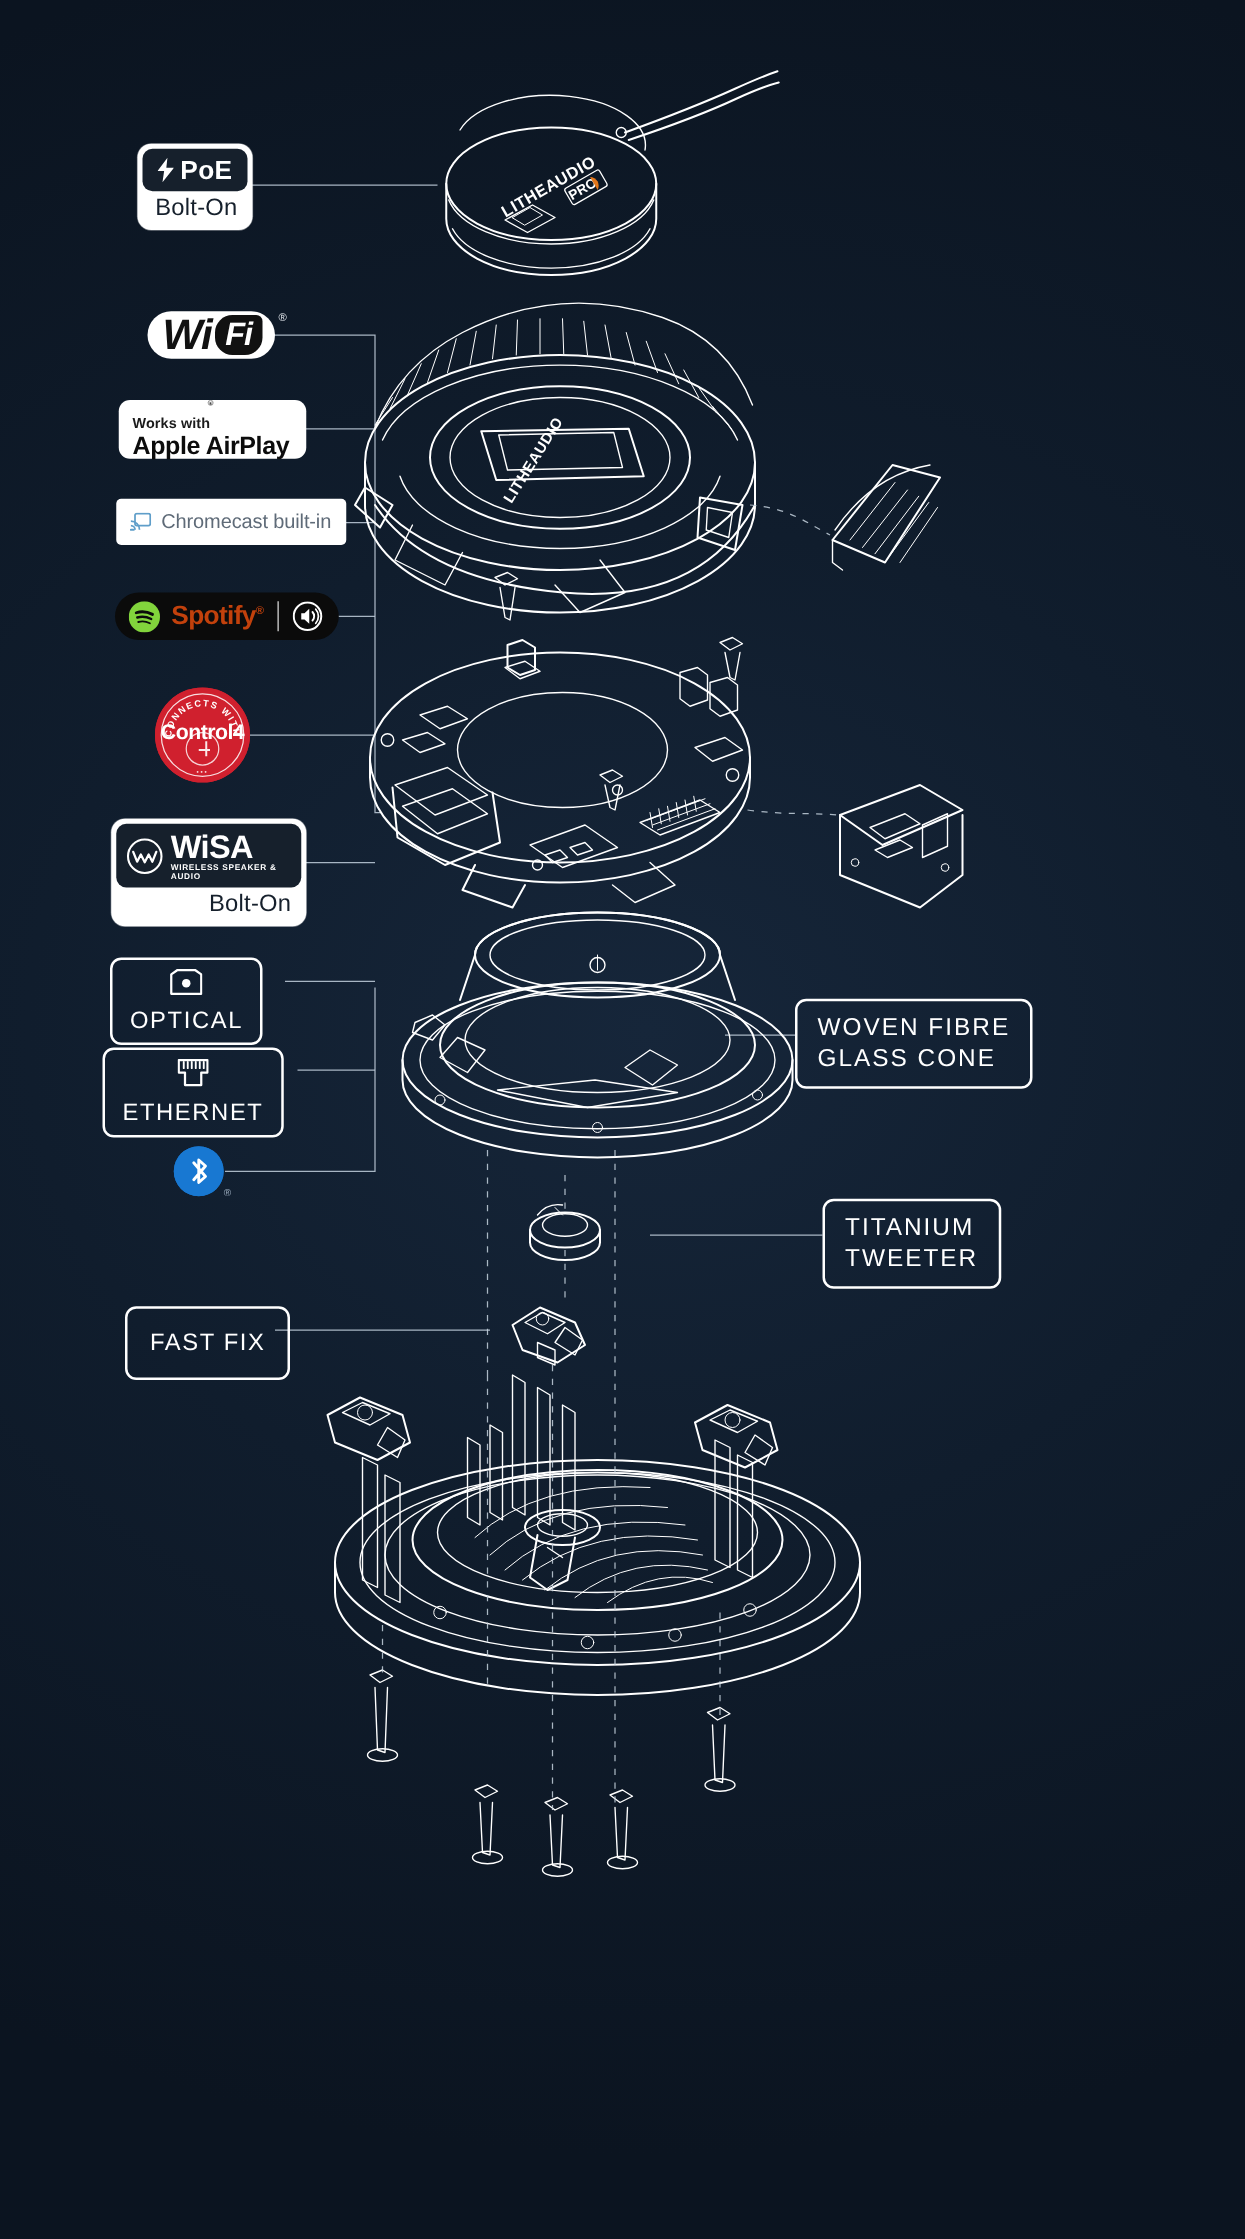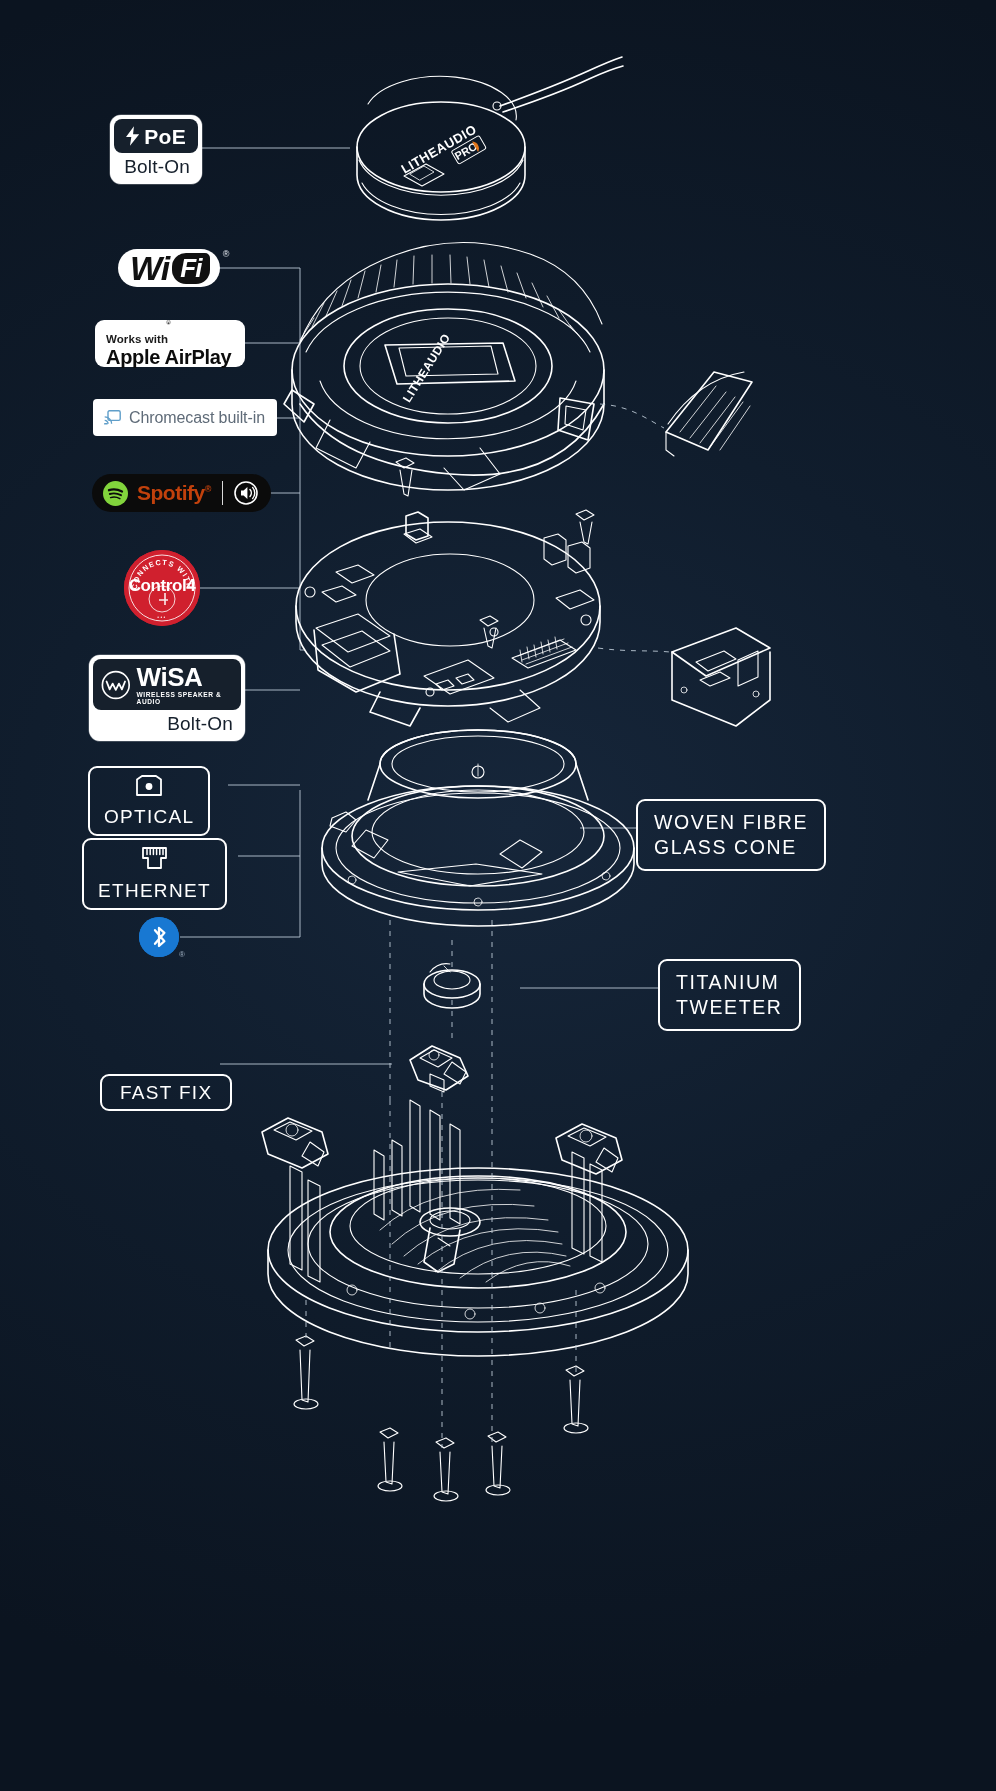--- a/index.html
+++ b/index.html
@@ -522,21 +522,21 @@
       <div class="bt">
         <svg width="40" height="40" viewBox="0 0 40 40">
           <circle cx="20" cy="20" r="20" fill="#1878d2"></circle>
           <path d="M16 13.2 L25.4 24.2 L20 29 V11 L25.4 15.8 L16 26.8" fill="none" stroke="#ffffff" stroke-width="2.3" stroke-linejoin="round" stroke-linecap="round"></path>
         </svg>
       </div>
       <span class="reg" style="right:-6px; bottom:-2px; font-size:8px; color:#9fb0c2;">®</span>
     </div>
   </div>
 
-  <div class="badge outline" style="left:100px; top:1074px; padding:6px 18px;">
+  <div class="badge outline" style="left:100px; top:1045px; padding:17px 18px;">
     <span class="olabel">FAST FIX</span>
   </div>
 
   <div class="rlabel" style="left:636px; top:799px;">
     <span class="l">WOVEN FIBRE</span>
     <span class="l">GLASS CONE</span>
   </div>
 
   <div class="rlabel" style="left:658px; top:959px;">
     <span class="l">TITANIUM</span>

